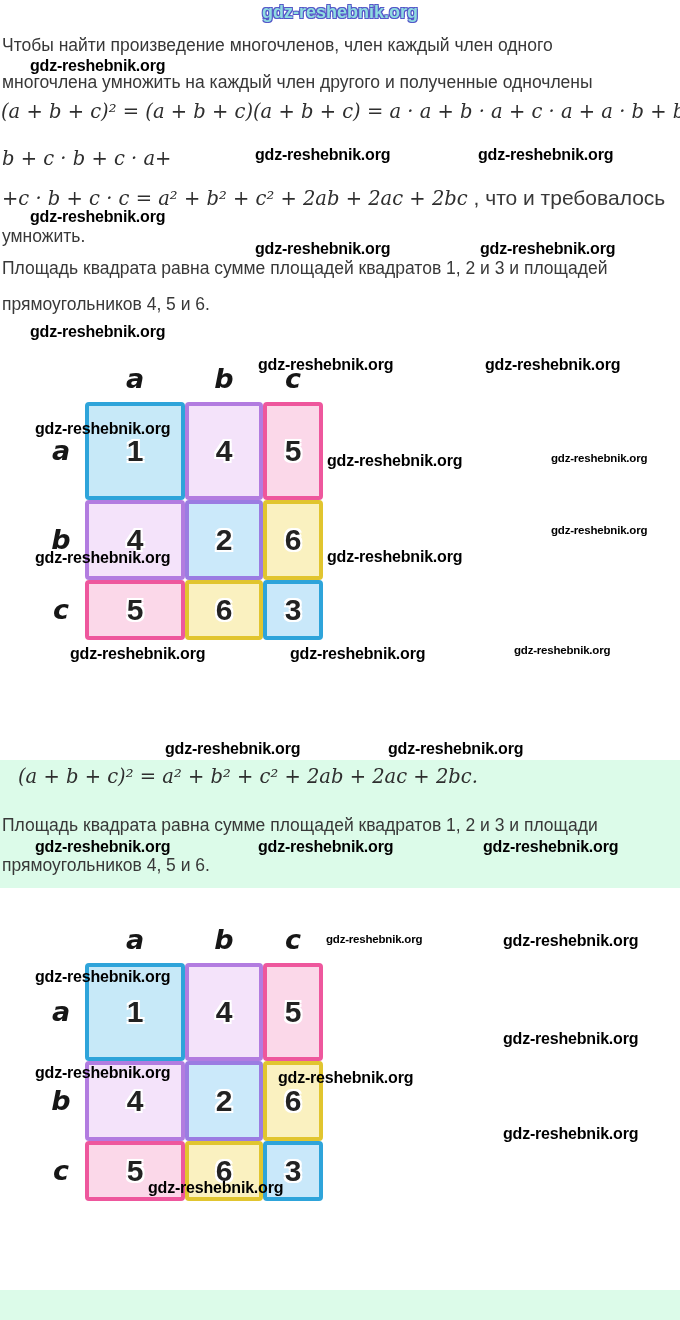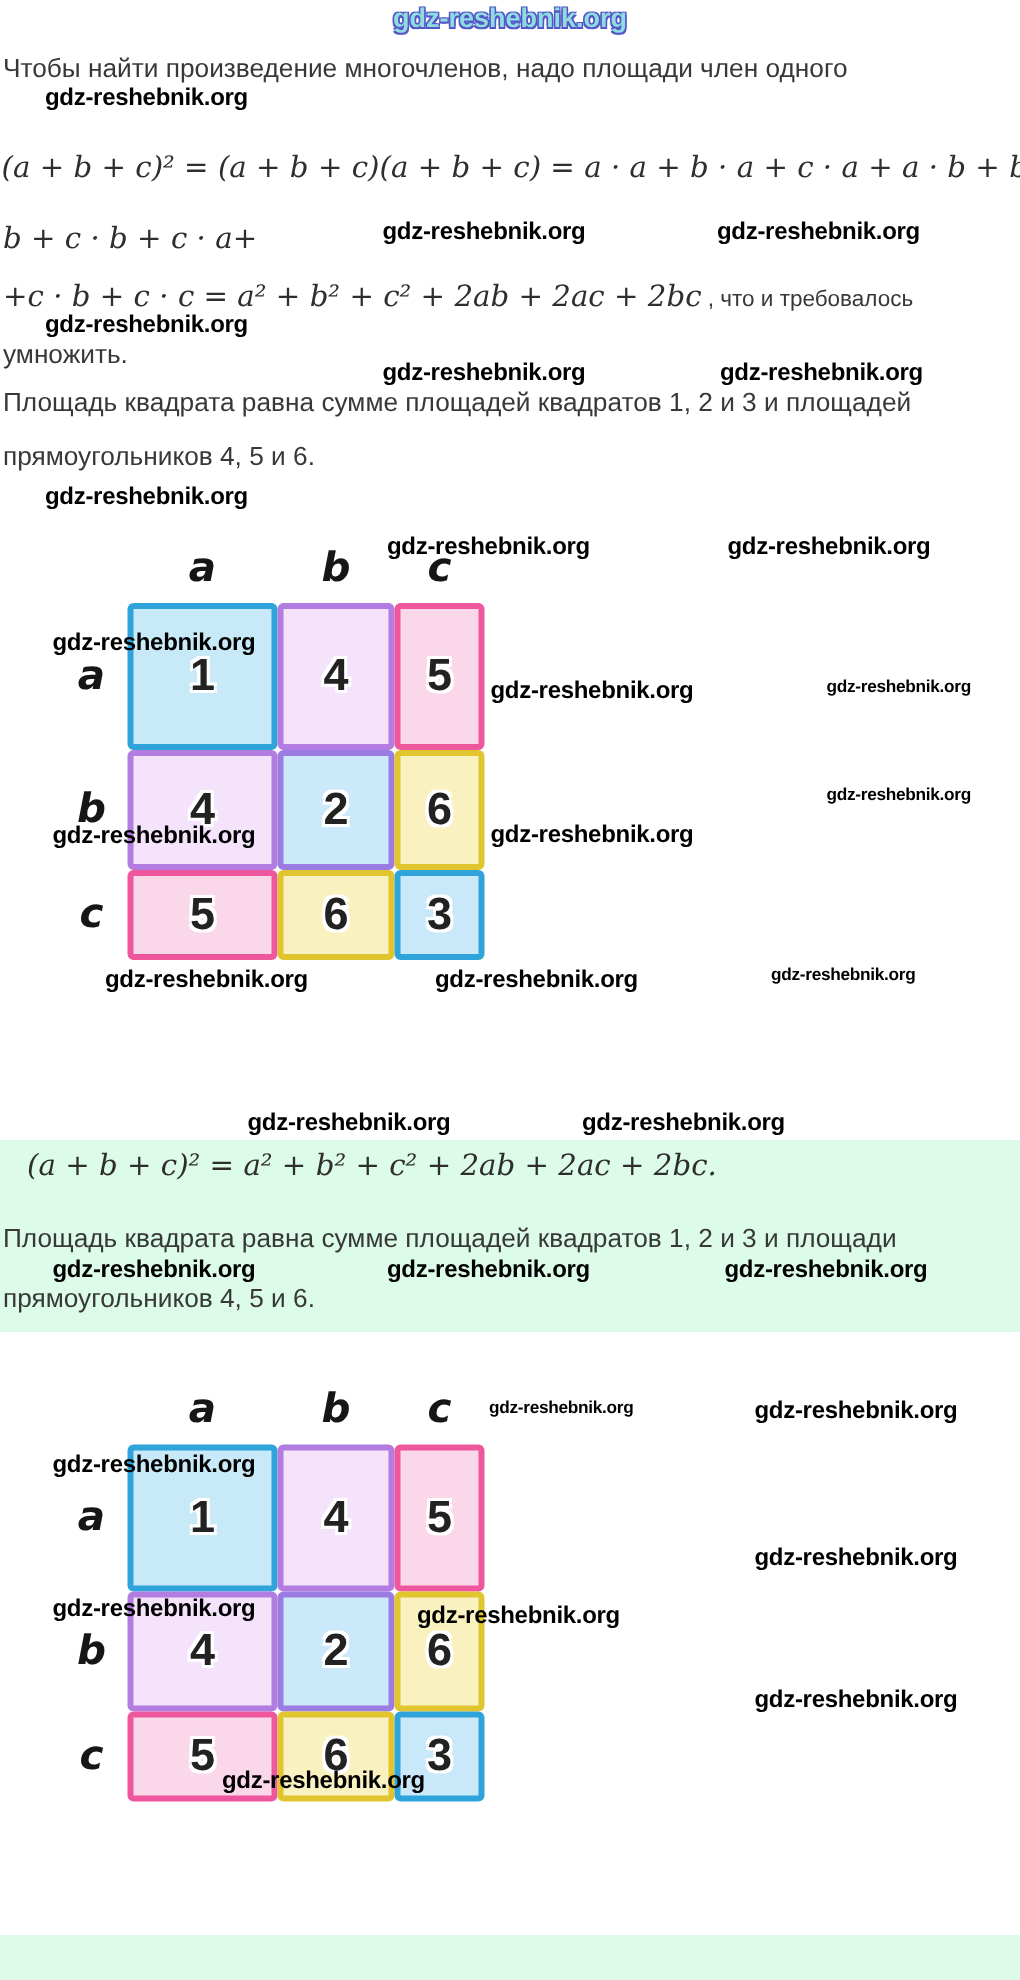--- a/index.html
+++ b/index.html
@@ -7,42 +7,43 @@
           font-family:"Liberation Sans",sans-serif;}
   .wm{position:absolute;font-family:"Liberation Sans",sans-serif;font-weight:600;
       font-size:16px;letter-spacing:-0.2px;color:#000;white-space:nowrap;z-index:5;}
   .wm-sm{font-size:11.5px;}
   .wm-hdr{position:absolute;top:2px;left:0;width:680px;text-align:center;z-index:5;
       font-family:"Liberation Sans",sans-serif;font-weight:700;font-size:18px;
       color:#8fdbe0;text-shadow:-1px -1px 0 #5356c8,1px -1px 0 #5356c8,-1px 1px 0 #5356c8,1px 1px 0 #5356c8;}
   .par{position:absolute;font-size:17.5px;color:#383838;white-space:nowrap;z-index:2;}
   .math{position:absolute;font-family:"DejaVu Serif",serif;font-style:italic;
         font-size:19.5px;color:#2e2e2e;white-space:nowrap;z-index:2;}
-  .plain{font-family:"Liberation Sans",sans-serif;font-style:normal;font-size:15px;color:#383838;}
+  .plain{font-family:"Liberation Sans",sans-serif;font-style:normal;font-size:21px;color:#383838;}
   .band{position:absolute;left:0;width:680px;background:#dcfbe9;z-index:0;}
   .diagram{position:absolute;width:310px;height:284px;z-index:1;}
   .dg-col-label{position:absolute;width:40px;text-align:center;
       font-family:"DejaVu Sans",sans-serif;font-style:italic;font-weight:700;
       font-size:27px;line-height:30px;color:#161616;}
   .dg-row-label{position:absolute;width:34px;text-align:center;
       font-family:"DejaVu Sans",sans-serif;font-style:italic;font-weight:700;
       font-size:27px;line-height:38px;color:#161616;}
   .dg-cell{position:absolute;box-sizing:border-box;border:4px solid;border-radius:4px;
       display:flex;align-items:center;justify-content:center;}
   .dg-num{font-family:"Liberation Sans",sans-serif;font-weight:700;font-size:30px;color:#222;
       text-shadow:-2px -2px 0 #fff,2px -2px 0 #fff,-2px 2px 0 #fff,2px 2px 0 #fff,0 0 3px #fff;}
 </style>
 </head>
 <body>
 
 <div id="screen">
 
   <div class="wm-hdr" style="color: rgb(143, 219, 224);">gdz-reshebnik.org</div>
 
-  <div class="par" style="left:2px;top:35px">Чтобы найти произведение многочленов, надо площади член одного</div>
+  <div class="par" style="left:2px;top:35px">Чтобы найти произведение многочленов, член каждый член одного</div>
+  <div class="par" style="left:2px;top:72px">многочлена умножить на каждый член другого и полученные одночлены</div>
 
   <div class="math" style="left:1px;top:100px">(a + b + c)² = (a + b + c)(a + b + c) = a · a + b · a + c · a + a · b + b ·</div>
   <div class="math" style="left:2px;top:147px">b + c · b + c · a+</div>
   <div class="math" style="left:2px;top:186px"><span>+c · b + c · c = a² + b² + c² + 2ab + 2ac + 2bc</span><span class="plain"> , что и требовалось</span></div>
   <div class="par" style="left:2px;top:226px">умножить.</div>
 
   <div class="par" style="left:2px;top:258px">Площадь квадрата равна сумме площадей квадратов 1, 2 и 3 и площадей</div>
   <div class="par" style="left:2px;top:294px">прямоугольников 4, 5 и 6.</div>
 
   <div class="diagram" id="diagram1" style="left:44px;top:364px">

